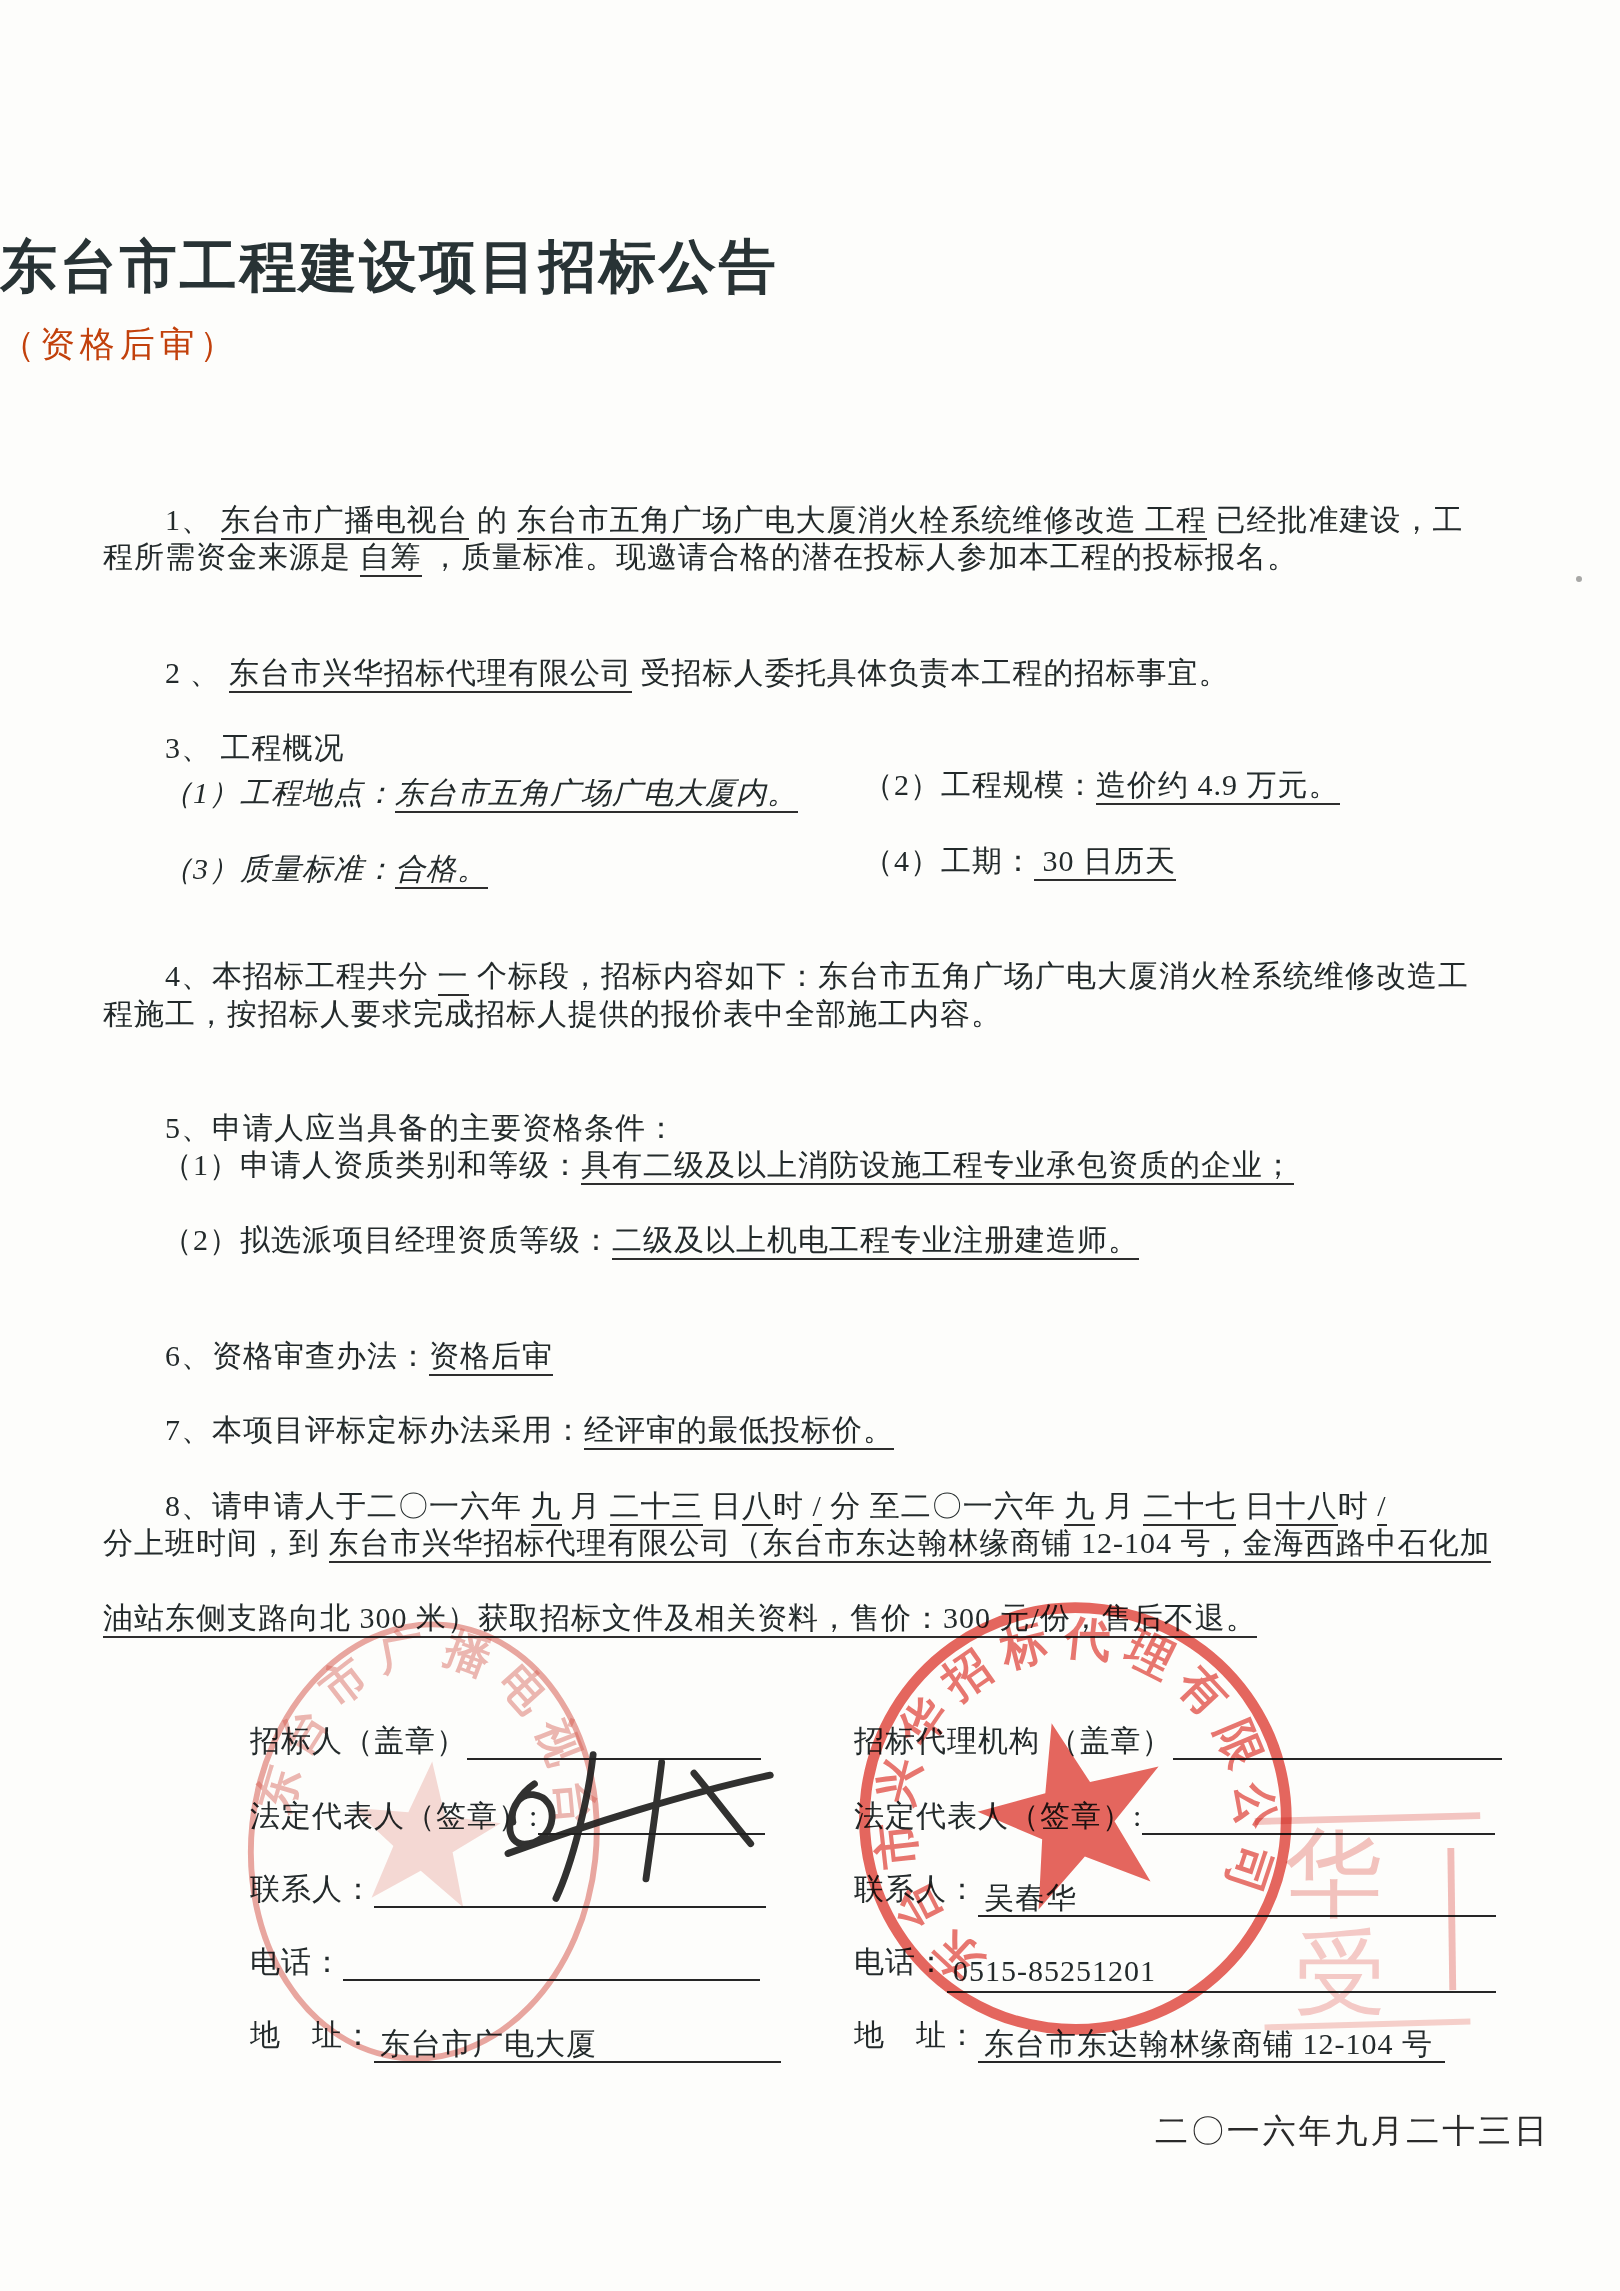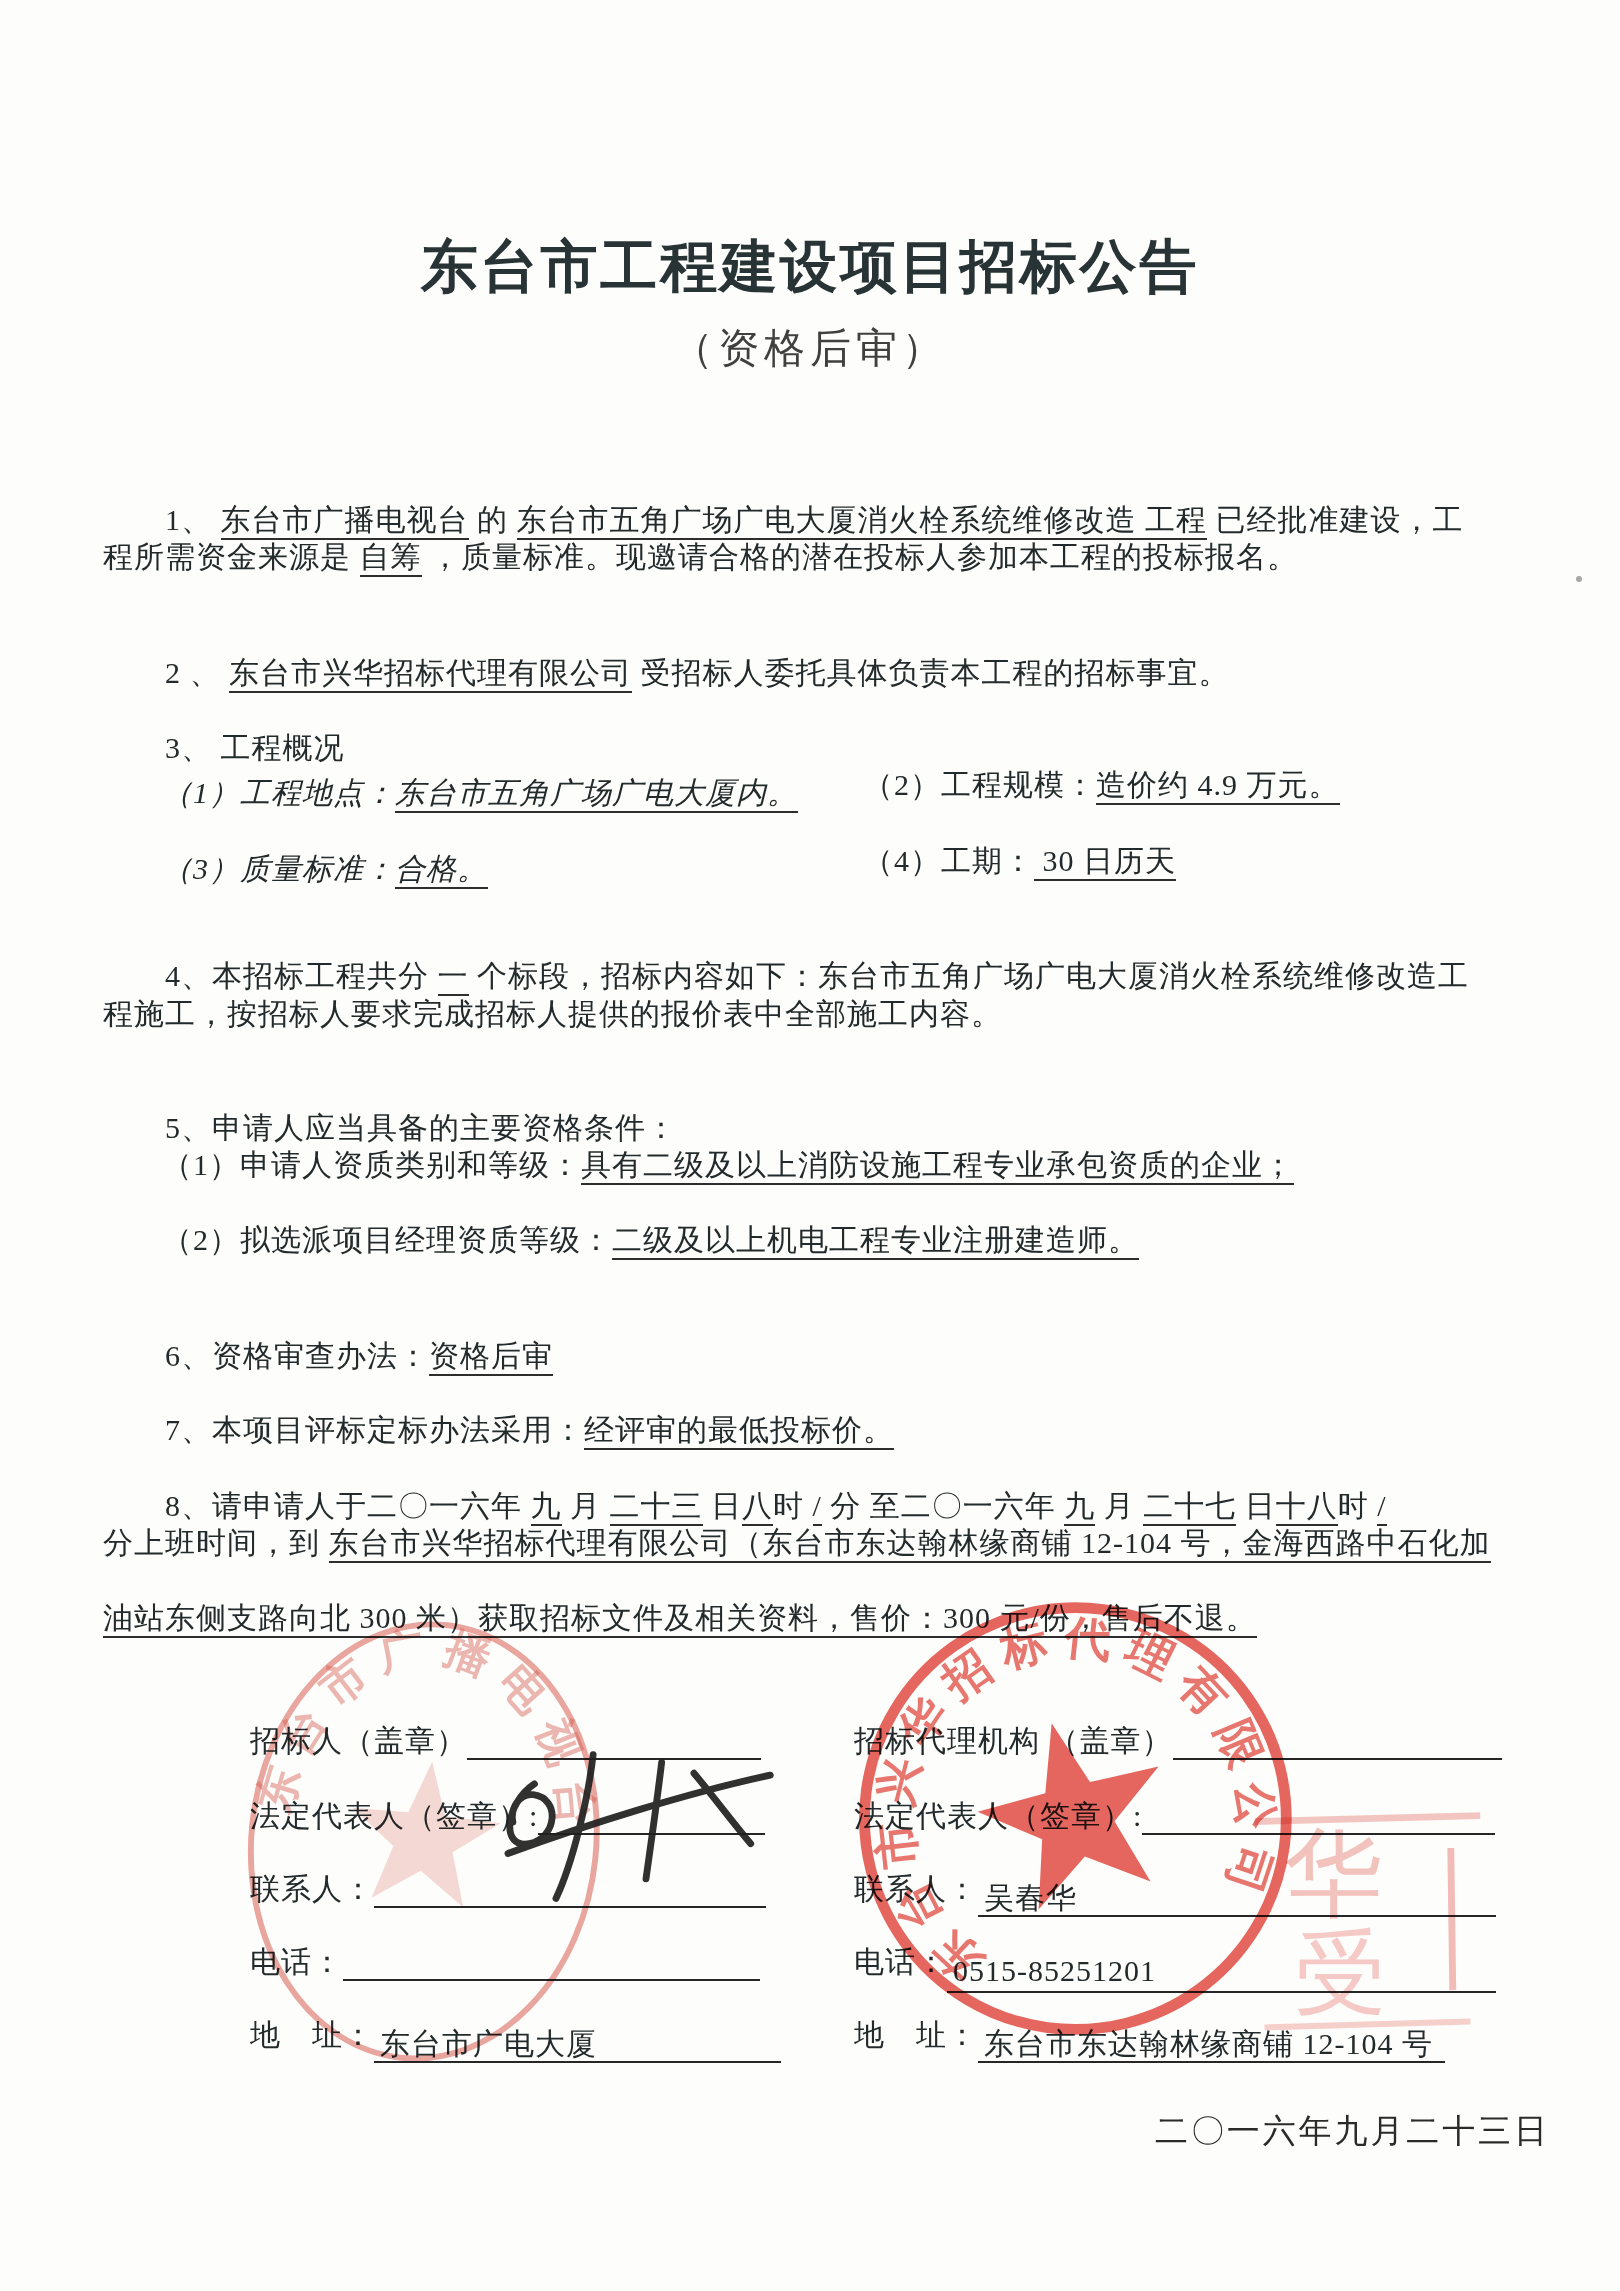--- a/index.html
+++ b/index.html
@@ -7,28 +7,27 @@
     position:relative;
     width:1620px;height:2292px;
     margin:0 auto;
     background:#fdfdfb;
     font-family:"Liberation Serif","DejaVu Serif",serif;
     color:#232a2b;
     overflow:hidden;
   }
   .title{
     position:absolute;top:229px;left:0;width:100%;
-    text-align:center;
     font-family:"Liberation Sans","DejaVu Sans",sans-serif;
     font-weight:bold;font-size:57px;letter-spacing:2.9px;
     color:#283335;
   }
   .subtitle{
     position:absolute;top:321px;left:0;width:100%;
-    text-align:center;font-size:41px;letter-spacing:4.9px;color:#404040;
+    font-size:35px;letter-spacing:4.9px;color:#c2410c;
   }
   .line{
     position:absolute;left:103px;
     font-size:30px;line-height:1.3;white-space:nowrap;
     letter-spacing:1px;
   }
   .indent{left:165px;margin-top:39px;}
   .u{border-bottom:2.9px solid #2e2e2e;padding-bottom:2px;}
   .col-b{position:absolute;left:863px;top:0;}
   .col-a{position:absolute;left:162px;top:8px;font-style:italic;}

